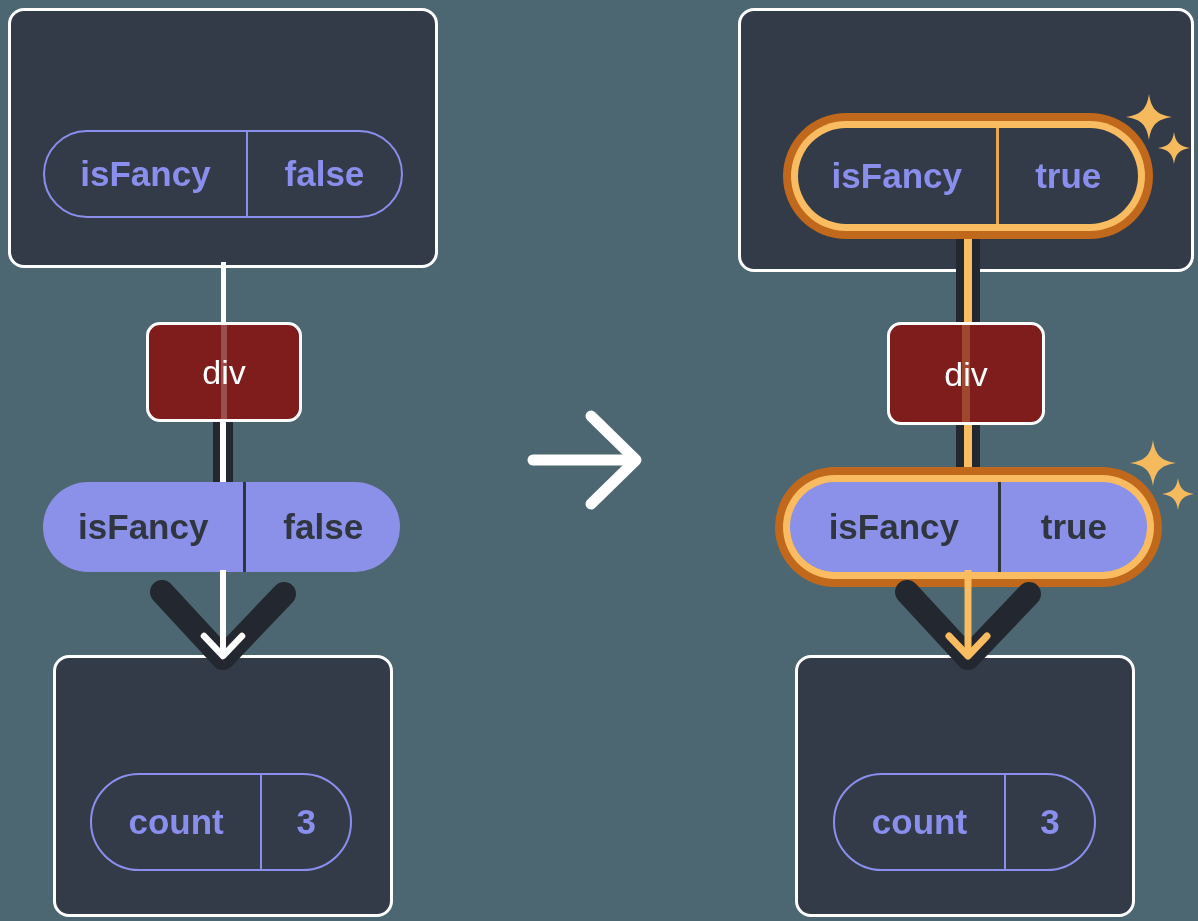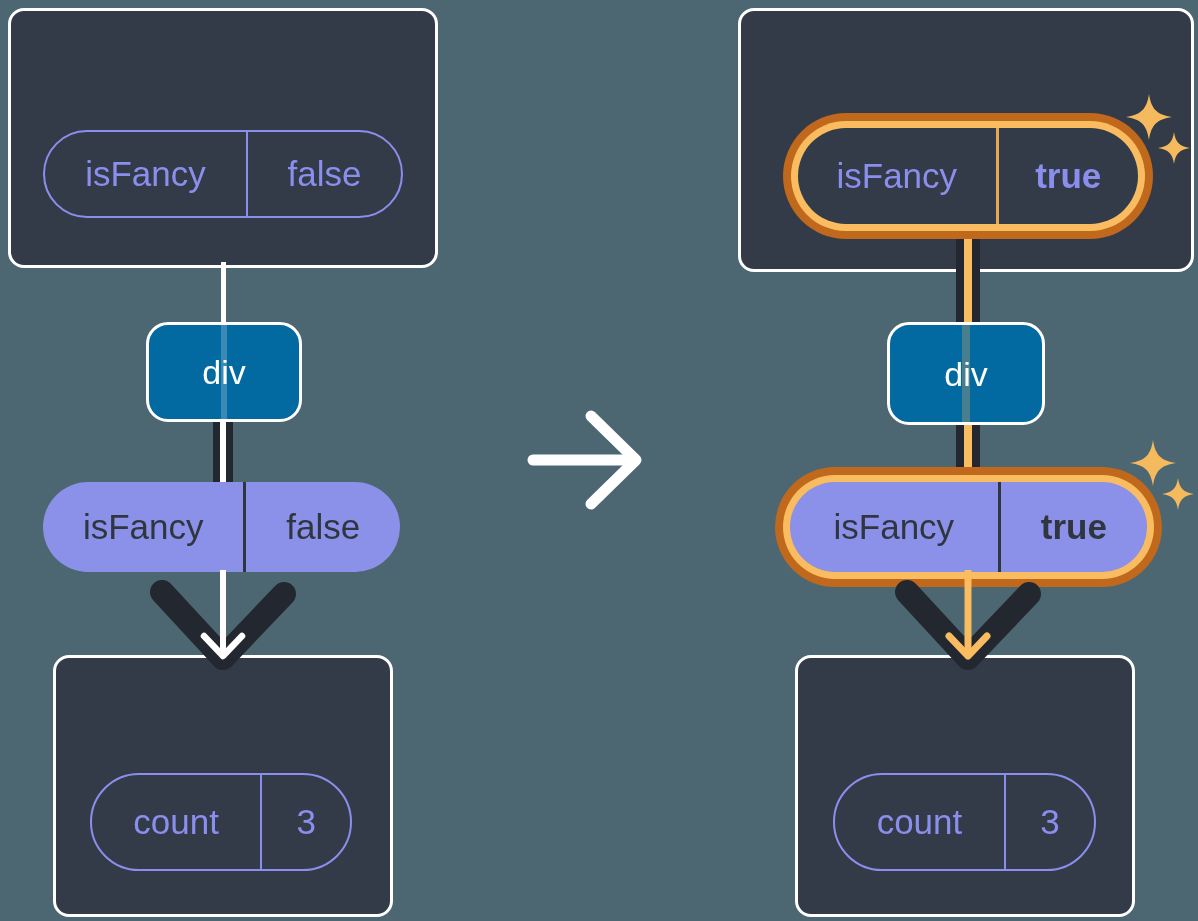--- a/index.html
+++ b/index.html
@@ -6,29 +6,29 @@
   body{width:1198px;height:921px;background:#4C6771;font-family:"Liberation Sans",sans-serif;}
   #page{position:relative;width:1198px;height:921px;background:#4C6771;overflow:hidden;}
   .grp{display:contents;}
   svg{overflow:visible;display:block;}
 
   
   .box{position:absolute;background:#343B48;border:3.5px solid #FFFFFF;border-radius:16px;box-sizing:border-box;z-index:1;}
   .box-title{position:absolute;width:100%;text-align:center;color:#FFFFFF;font-size:38px;font-weight:500;line-height:1;letter-spacing:.5px;}
 
   
-  .node{position:absolute;background:#0369a1;border:3.5px solid #FFFFFF;border-radius:22px;box-sizing:border-box;z-index:3;display:flex;align-items:center;justify-content:center;}
+  .node{position:absolute;background:#7f1d1d;border:3.5px solid #FFFFFF;border-radius:14px;box-sizing:border-box;z-index:3;display:flex;align-items:center;justify-content:center;}
   .node-label{color:#FFFFFF;font-size:34px;line-height:1;position:relative;z-index:1;}
   .node-strip{position:absolute;top:0;bottom:0;left:50%;transform:translateX(-50%);}
   .strip-white{width:6px;background:rgba(255,255,255,0.22);}
   .strip-orange{width:8px;background:rgba(249,188,96,0.28);}
 
   
   .pill{position:absolute;display:flex;border-radius:999px;box-sizing:border-box;z-index:4;font-size:35px;}
-  .pill-cell{display:flex;align-items:center;justify-content:center;height:100%;box-sizing:border-box;}
+  .pill-cell{display:flex;align-items:center;justify-content:center;height:100%;box-sizing:border-box;font-weight:bold;}
   .pill-outline{border:2.5px solid #8A8FED;color:#8A8FED;background:transparent;}
   .pill-outline .pill-cell.first{border-right:2.5px solid #8A8FED;}
   .pill-filled{background:#8B90E9;color:#30363F;}
   .pill-filled .pill-cell.first{border-right:3px solid #30363F;}
   .pill-glow{box-shadow:0 0 0 7px #F9BC60,0 0 0 15px #C0681B;}
   .pill-app-hi{border:none;color:#8A8FED;background:#343B48;}
   .pill-app-hi .pill-cell.first{border-right:3px solid #E8A64F;}
   .bold{font-weight:700;}
 
   

